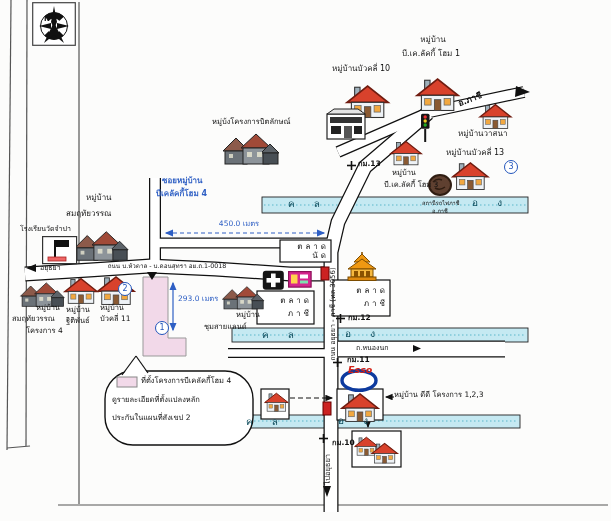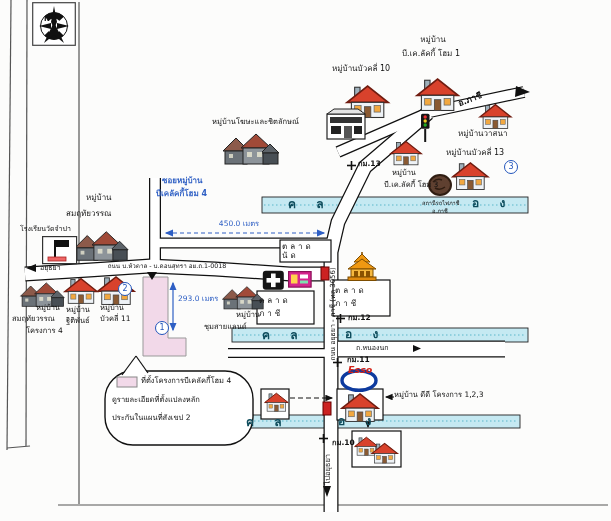--- a/index.html
+++ b/index.html
@@ -5,22 +5,22 @@
   html,body{margin:0;padding:0;background:#fff}
   #map{position:relative;width:611px;height:521px;background:#fcfcfb;
        font-family:"DejaVu Sans",sans-serif;color:#111;overflow:hidden}
   #map svg.base{position:absolute;left:0;top:0}
   .lbl{position:absolute;font-size:8px;line-height:1.15;white-space:nowrap}
   .c{text-align:center}
   .blue{color:#2e5fc4}
   .b{font-weight:bold}
   .f5{font-size:5.6px}.f6{font-size:6.3px}.f7{font-size:7px}
   .f75{font-size:7.5px}.f85{font-size:8.5px}
-  .canalL{font-size:12px;font-weight:bold;color:#0e4c5c;letter-spacing:8px}
-  .mkt{letter-spacing:3px;text-align:left;font-size:8px}
+  .canalL{font-size:10px;font-weight:normal;color:#0e4c5c;letter-spacing:8px}
+  .mkt{letter-spacing:3px;text-align:right;font-size:8px}
   .badge{position:absolute;width:12px;height:12px;border:1.2px solid #2255bb;
          border-radius:50%;background:#fff;color:#2255bb;font-size:8px;
          line-height:12px;text-align:center}
   .esso-t{position:absolute;color:#d42318;font-weight:bold;font-style:italic;font-size:9.5px}
 </style>
 </head>
 <body>
 
 <div id="map">
 
@@ -228,21 +228,21 @@
 <div class="lbl c" style="left:386px;top:49px;width:90px">บี.เค.ลัคกี้ โฮม 1</div>
 <div class="lbl" style="left:332px;top:64px">หมู่บ้านบัวคลี่ 10</div>
 <div class="lbl b f85" style="left:458px;top:95px;transform:rotate(-21deg)">อ.ภาชี</div>
 <div class="lbl" style="left:458px;top:129px">หมู่บ้านวาสนา</div>
 <div class="lbl" style="left:446px;top:148px">หมู่บ้านบัวคลี่ 13</div>
 <div class="badge" style="left:504px;top:160px">3</div>
 <div class="lbl f75" style="left:392px;top:169px">หมู่บ้าน</div>
 <div class="lbl f75" style="left:384px;top:181px">บี.เค.ลัคกี้ โฮม 3</div>
 <div class="lbl f5" style="left:422px;top:200px">สถานีรถไฟภาชี</div>
 <div class="lbl f5" style="left:432px;top:208px">อ.ภาชี</div>
-<div class="lbl f75" style="left:212px;top:118px">หมู่บ้านโฆษะและชิตลักษณ์</div>
+<div class="lbl f75" style="left:212px;top:118px">หมู่บ้งโครงการบิตลักษณ์</div>
 <div class="lbl b f75" style="left:358px;top:160px">กม.13</div>
 
 <div class="lbl" style="left:86px;top:193px">หมู่บ้าน</div>
 <div class="lbl" style="left:66px;top:209px">สมฤทัยวรรณ</div>
 <div class="lbl f7" style="left:20px;top:225px">โรงเรียนวัดจำปา</div>
 
 <div class="lbl blue b" style="left:162px;top:176px">ซอยหมู่บ้าน</div>
 <div class="lbl blue b" style="left:156px;top:189px">บีเคลัคกี้โฮม 4</div>
 <div class="lbl blue c f75" style="left:204px;top:220px;width:70px">450.0 เมตร</div>
 <div class="lbl blue f75" style="left:178px;top:295px">293.0 เมตร</div>

